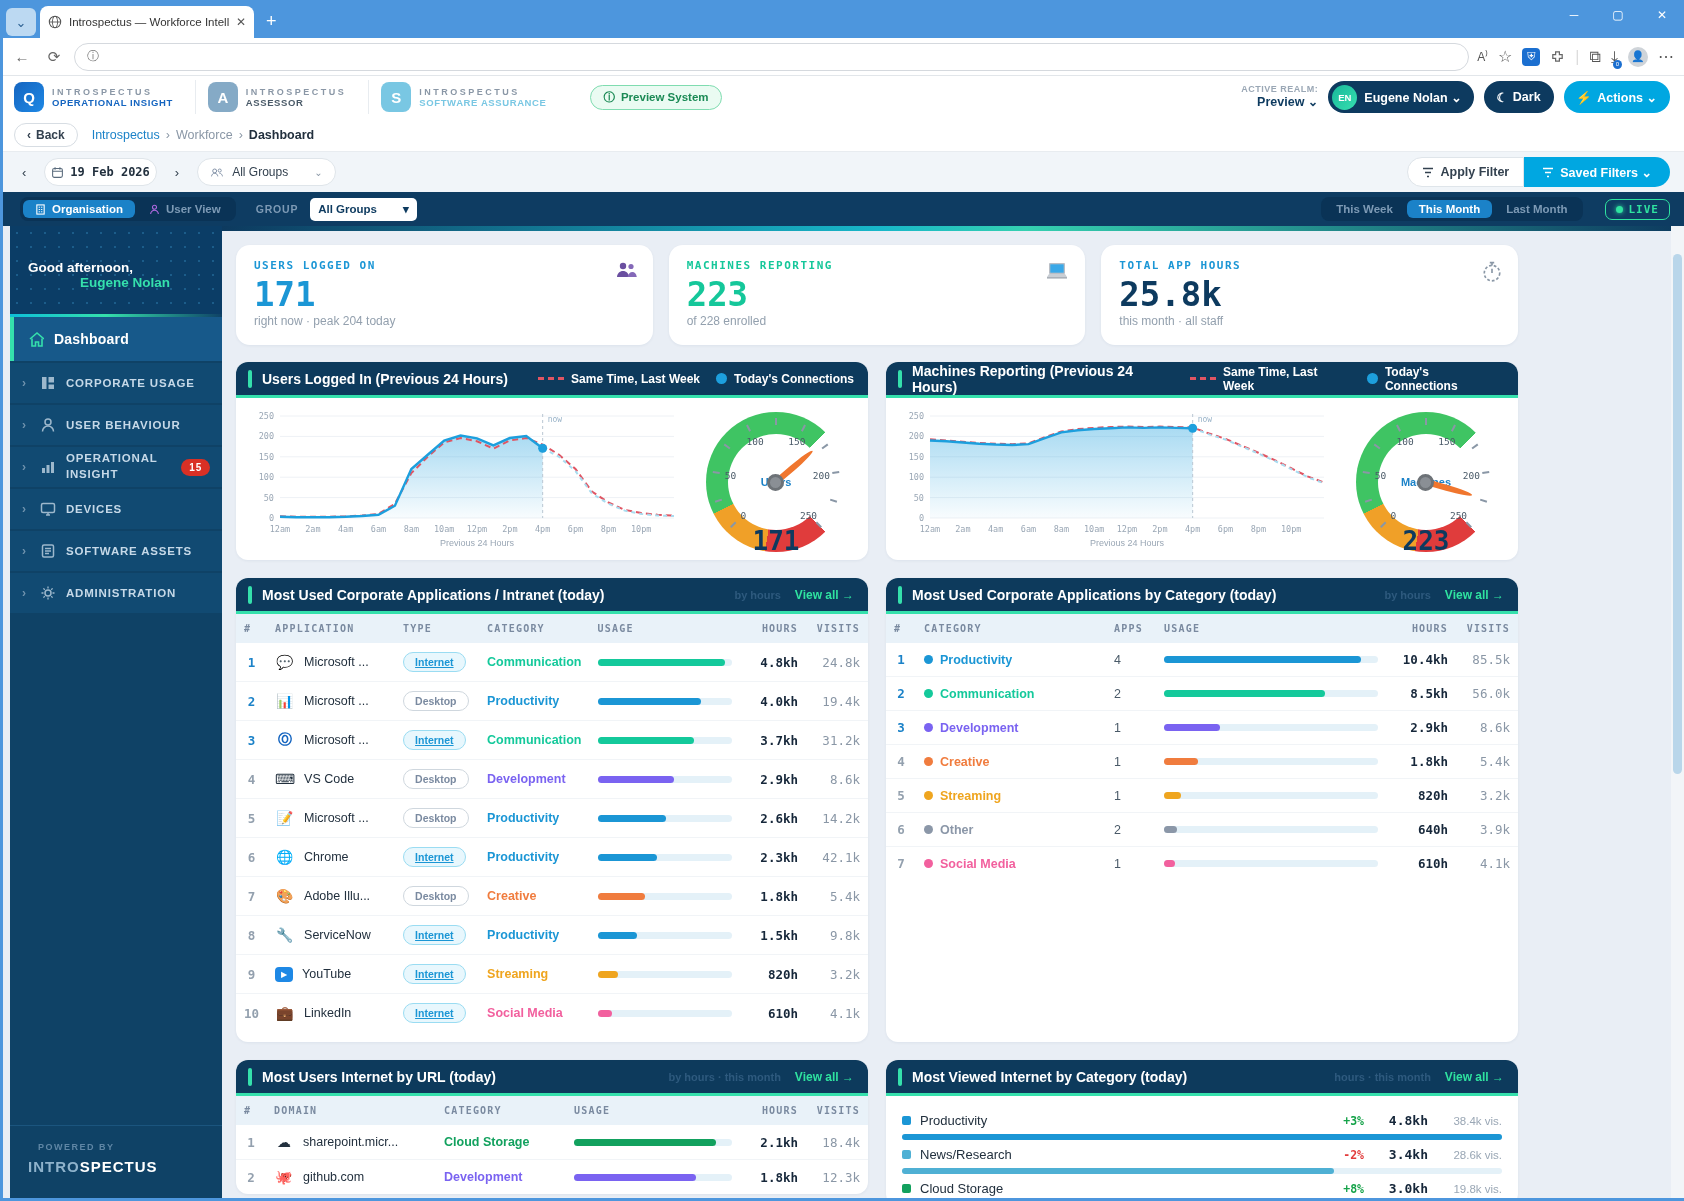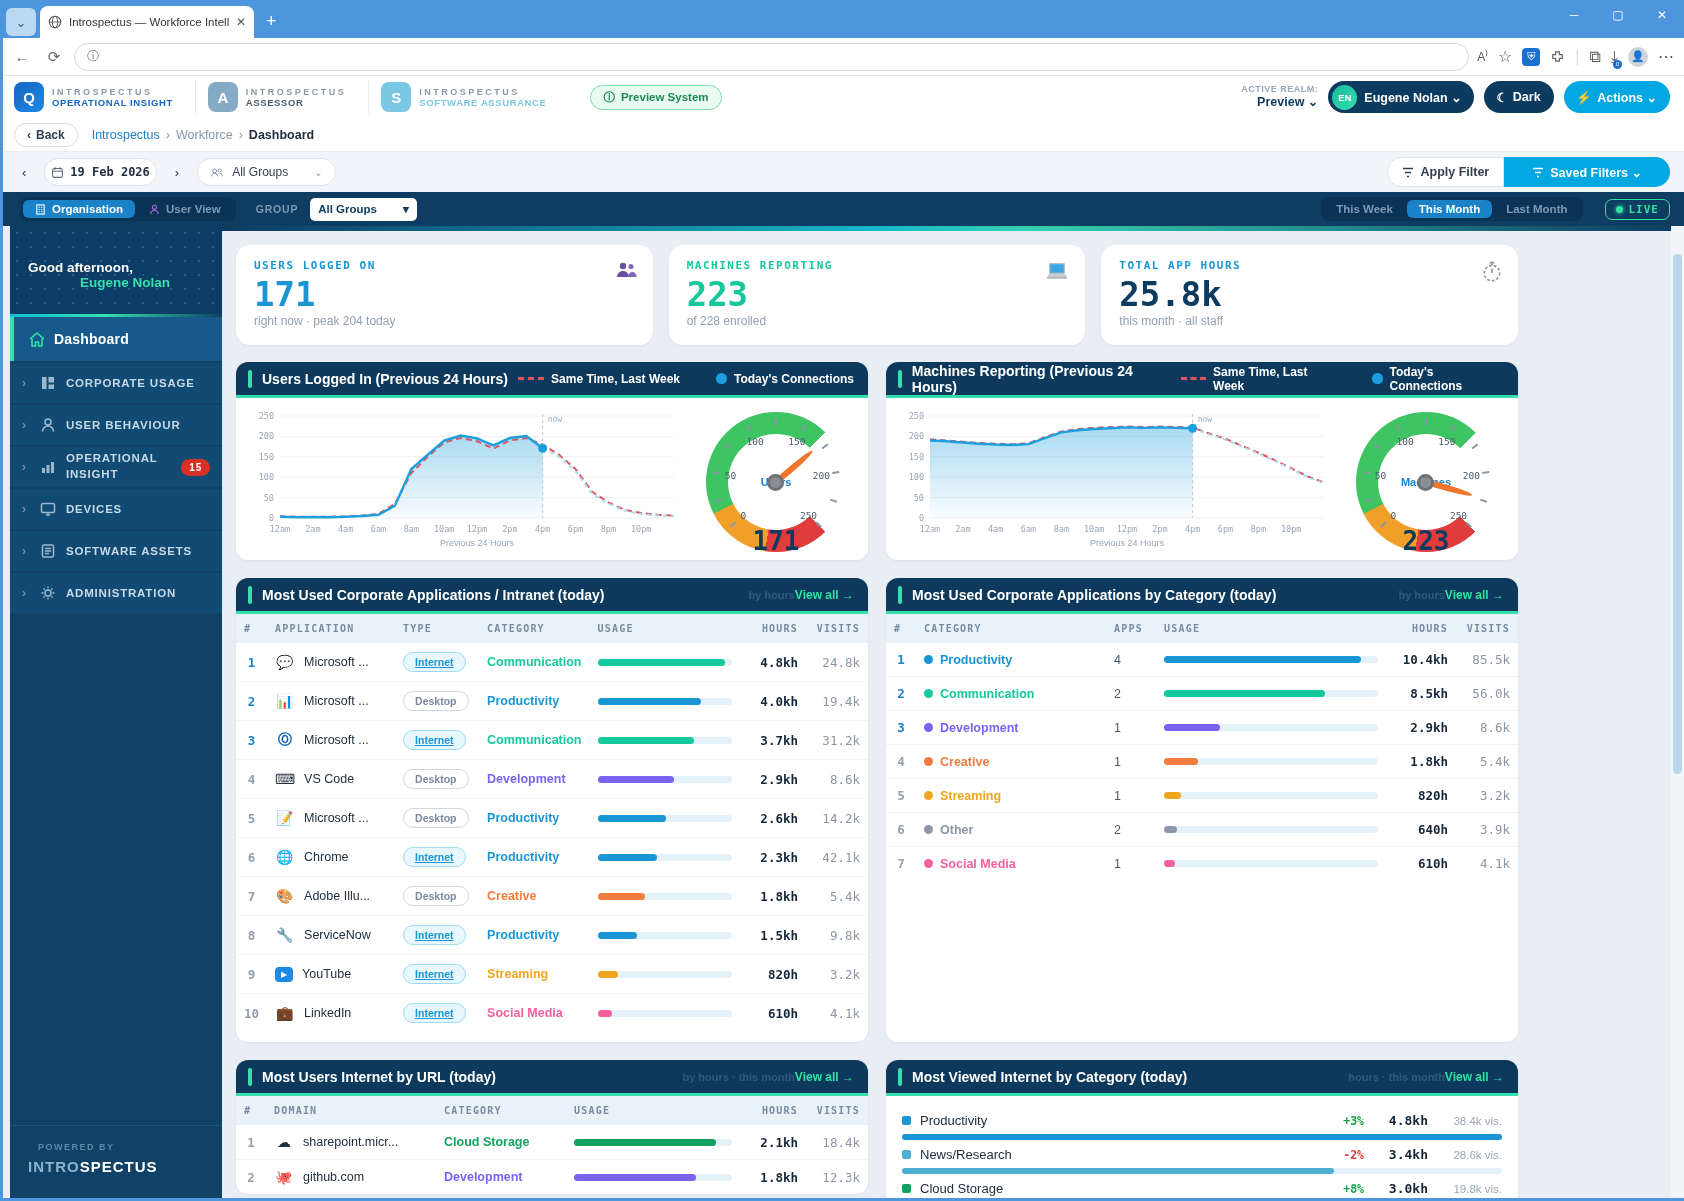--- a/index.html
+++ b/index.html
@@ -69,21 +69,21 @@
   .date-nav { display:flex; align-items:center; gap:2px; background:#fff; border:1px solid #dfe5ea; border-radius:16px;
     height:28px; padding:0 6px; }
   .dn-arrow { color:#33414f; font-size:13px; padding:0 8px; }
   .date-val { font-size:12px; font-weight:bold; color:#22303e; display:flex; gap:6px; align-items:center; }
   .grp-pill { background:#fff; border:1px solid #dfe5ea; border-radius:16px; height:28px; padding:0 12px;
     display:flex; align-items:center; gap:8px; font-size:12px; color:#33414f; min-width:120px; }
   .grp-pill .chev { margin-left:18px; color:#8a97a6; font-size:10px; }
   .fr-right { margin-left:auto; display:flex; }
   .apply-btn { background:#fff; border:1px solid #dfe5ea; border-radius:15px 0 0 15px; height:30px; padding:0 14px;
     font-size:12.5px; font-weight:bold; color:#33414f; display:flex; align-items:center; gap:6px; }
-  .saved-btn { background:#00a7e1; border-radius:0 15px 15px 0; height:30px; padding:0 28px; font-size:12.5px;
+  .saved-btn { background:#00a7e1; border-radius:0 15px 15px 0; height:30px; padding:0 18px; font-size:12.5px;
     font-weight:bold; color:#fff; display:flex; align-items:center; gap:6px; }
 
   
   .darkbar { height:34px; background:#0e3c62; display:flex; align-items:center; padding:0 14px 0 20px; gap:12px; }
   .seg { background:#0a3356; border-radius:8px; padding:3px; display:flex; gap:2px; }
   .seg-btn { border-radius:6px; padding:3px 12px; font-size:11.5px; font-weight:bold; color:#7d9ab5;
     display:flex; align-items:center; gap:6px; }
   .seg-btn.active { background:#1b82c8; color:#fff; }
   .grp-label { font-size:10.5px; font-weight:bold; letter-spacing:.8px; color:#7d9ab5; margin-left:8px; }
   .dark-select { background:#fff; border-radius:5px; height:23px; font-size:11.5px; font-weight:bold; color:#0d3a5f;
@@ -130,24 +130,24 @@
   .kpi-ico { position:absolute; right:16px; top:16px; }
   .c-blue { color:#1b96d5; } .c-teal { color:#15c79a; } .c-navy { color:#0d3a5f; }
 
   
   .panel-row { display:flex; gap:18px; margin-bottom:18px; align-items:flex-start; }
   .panel { background:#fff; border-radius:12px; flex:1; overflow:hidden; box-shadow:0 1px 3px rgba(20,50,90,.06); }
   .phead { background:#0d3a5c; border-bottom:3px solid #35e0ac; min-height:36px; display:flex; align-items:center;
     padding:0 14px 0 12px; gap:10px; }
   .phead .bar { width:4px; height:18px; background:#35e0ac; border-radius:2px; }
   .ptitle { color:#fff; font-weight:bold; font-size:14px; }
-  .phead-right { margin-left:auto; display:flex; gap:0; align-items:center; }
+  .phead-right { margin-left:auto; display:flex; gap:14px; align-items:center; }
   .faint { color:#2e5a7e; font-size:11px; font-weight:bold; }
   .viewall { color:#2fe3a0; font-size:12px; font-weight:bold; }
-  .legend { display:flex; gap:36px; align-items:center; margin-left:auto;justify-content:space-between; }
+  .legend { display:flex; gap:16px; align-items:center; margin-left:auto;justify-content:space-between; }
   .leg-item { display:flex; gap:7px; align-items:center; color:#fff; font-size:12px; font-weight:bold; }
   .leg-dash { width:26px; border-top:3px dashed #e05563; }
   .leg-dot { width:11px; height:11px; border-radius:50%; background:#1d9fdd; }
 
   .chart-body { display:flex; padding:8px 8px 4px 10px; }
 
   
   .gauge-wrap { width:168px; flex-shrink:0; position:relative; height:150px; }
   .gauge { position:absolute; left:14px; top:6px; width:140px; height:140px; border-radius:50%; }
   .gauge-inner { position:absolute; left:22px; top:22px; width:96px; height:96px; background:#fff; border-radius:50%; }

